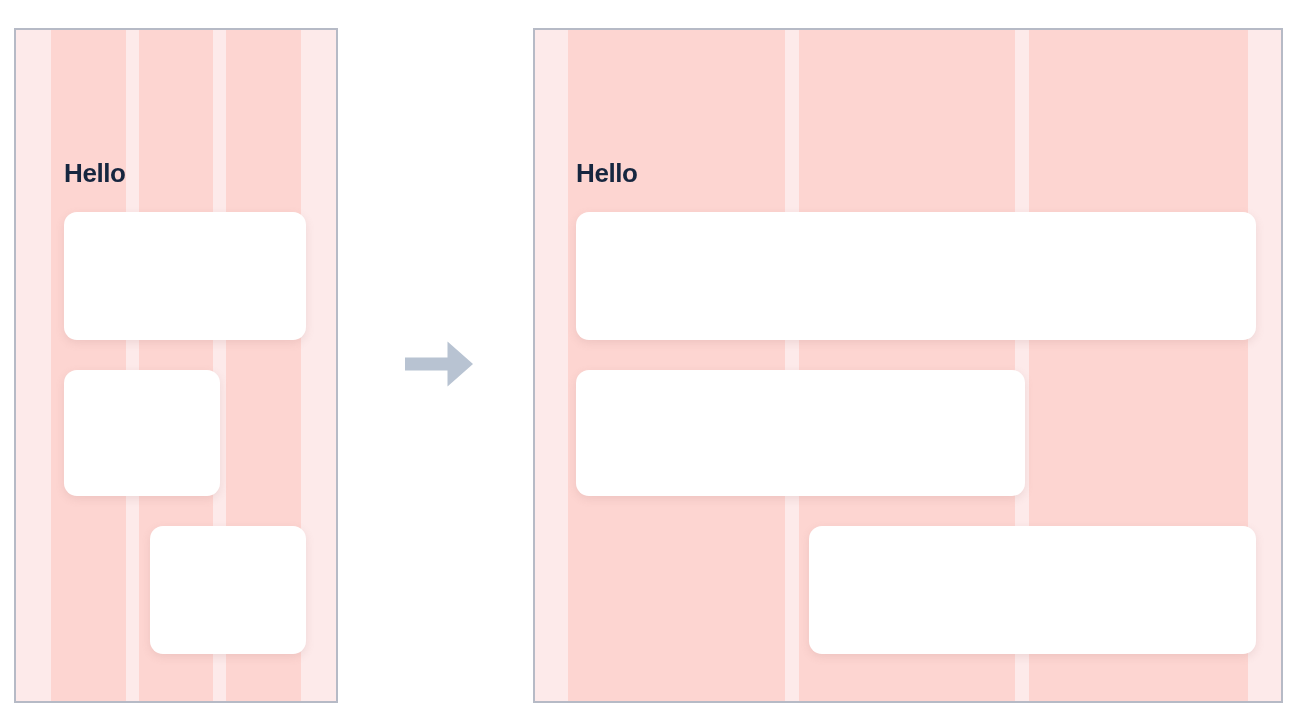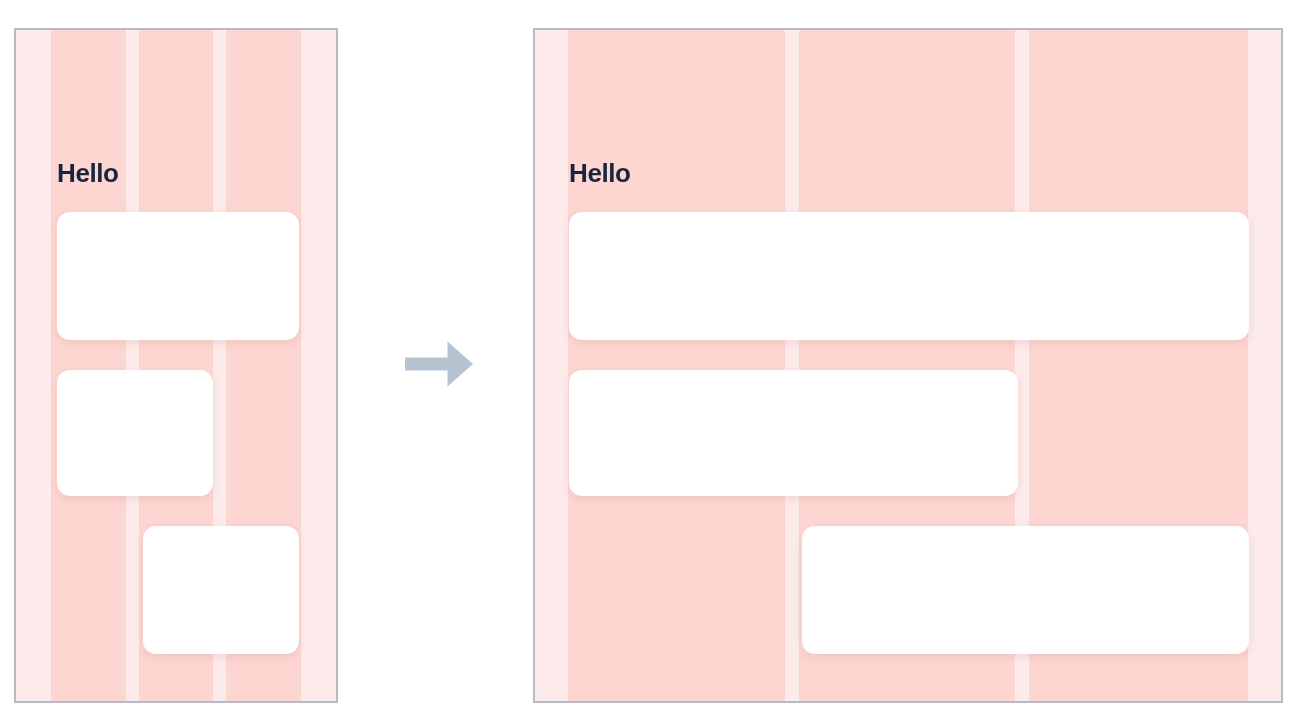--- a/index.html
+++ b/index.html
@@ -68,21 +68,21 @@
 
   
   #panel-desktop .g-edge  { width: 33px; }
   #panel-desktop .g-gut   { width: 14px; }
   #panel-desktop .g-col   { width: 218px; }
   #panel-desktop .g-col-last { width: 220px; }
 
   
   .panel-content {
     position: absolute;
-    left: 1px; top: 0;
+    left: 8px; top: 0;
     width: 100%;
     height: 100%;
   }
   .panel-heading {
     position: absolute;
     font-weight: bold;
     font-size: 26px;
     letter-spacing: -0.4px;
     color: #16263f;
     white-space: nowrap;

